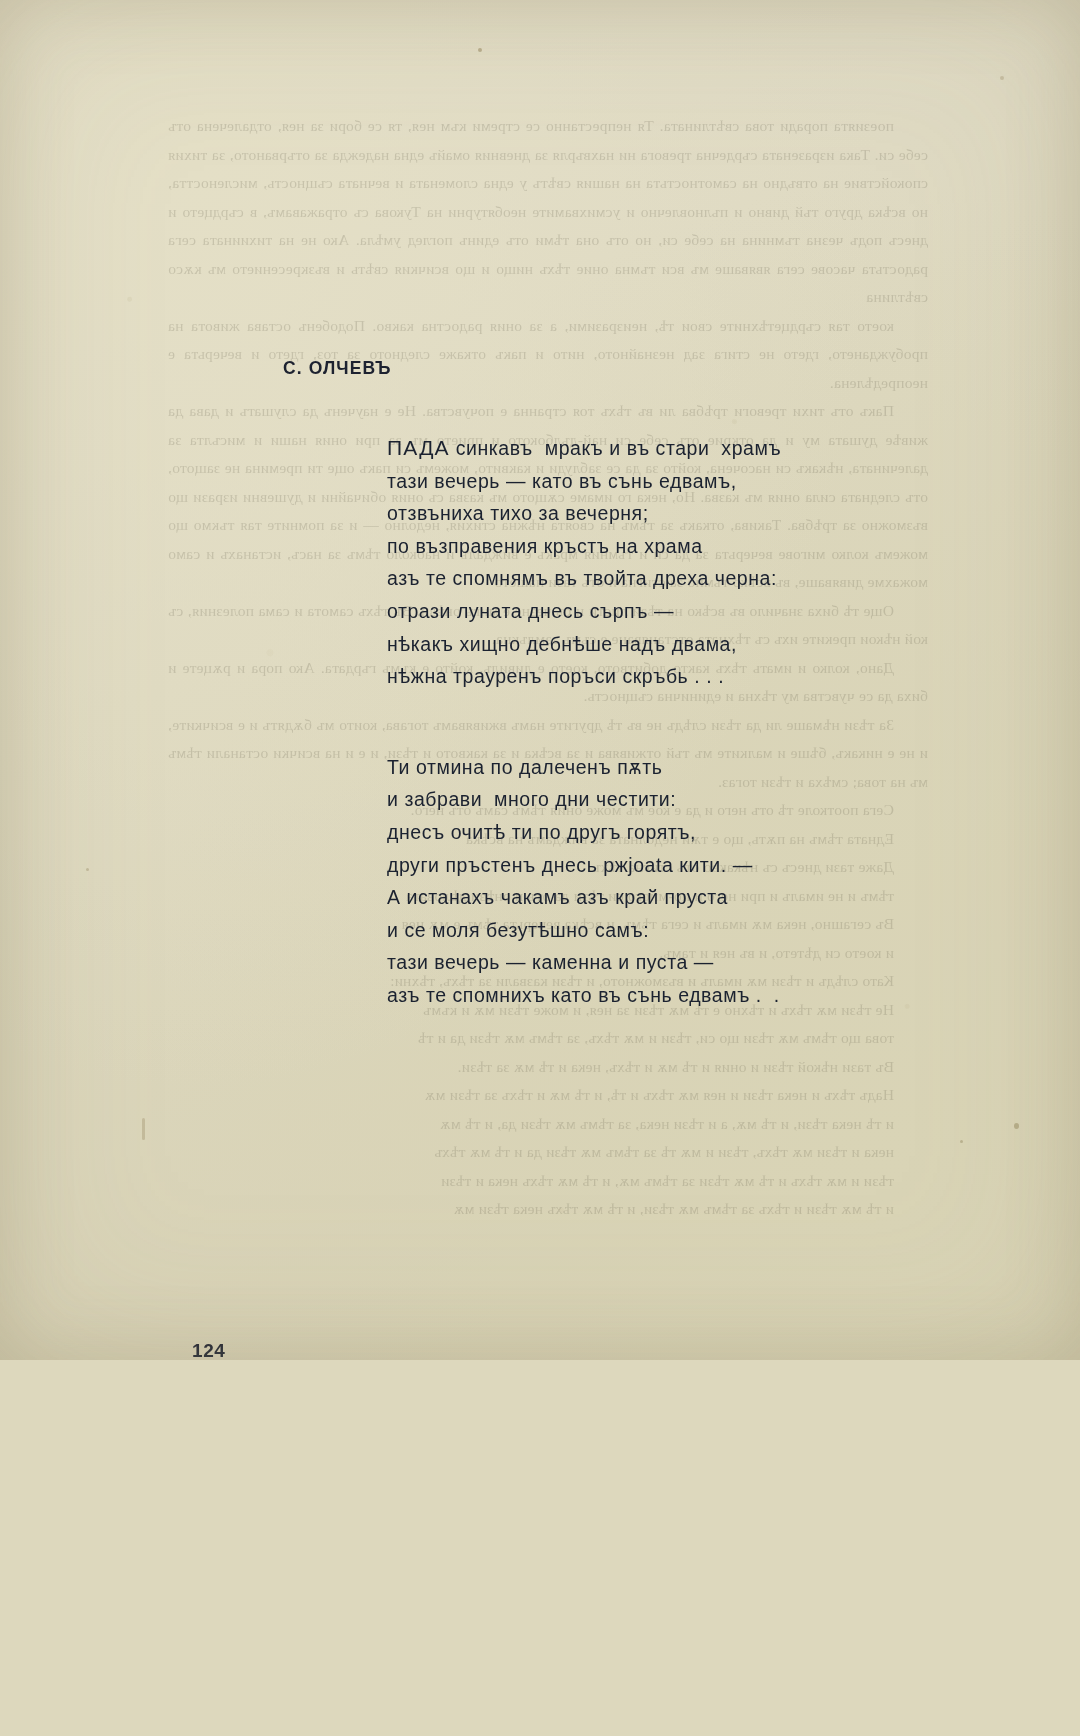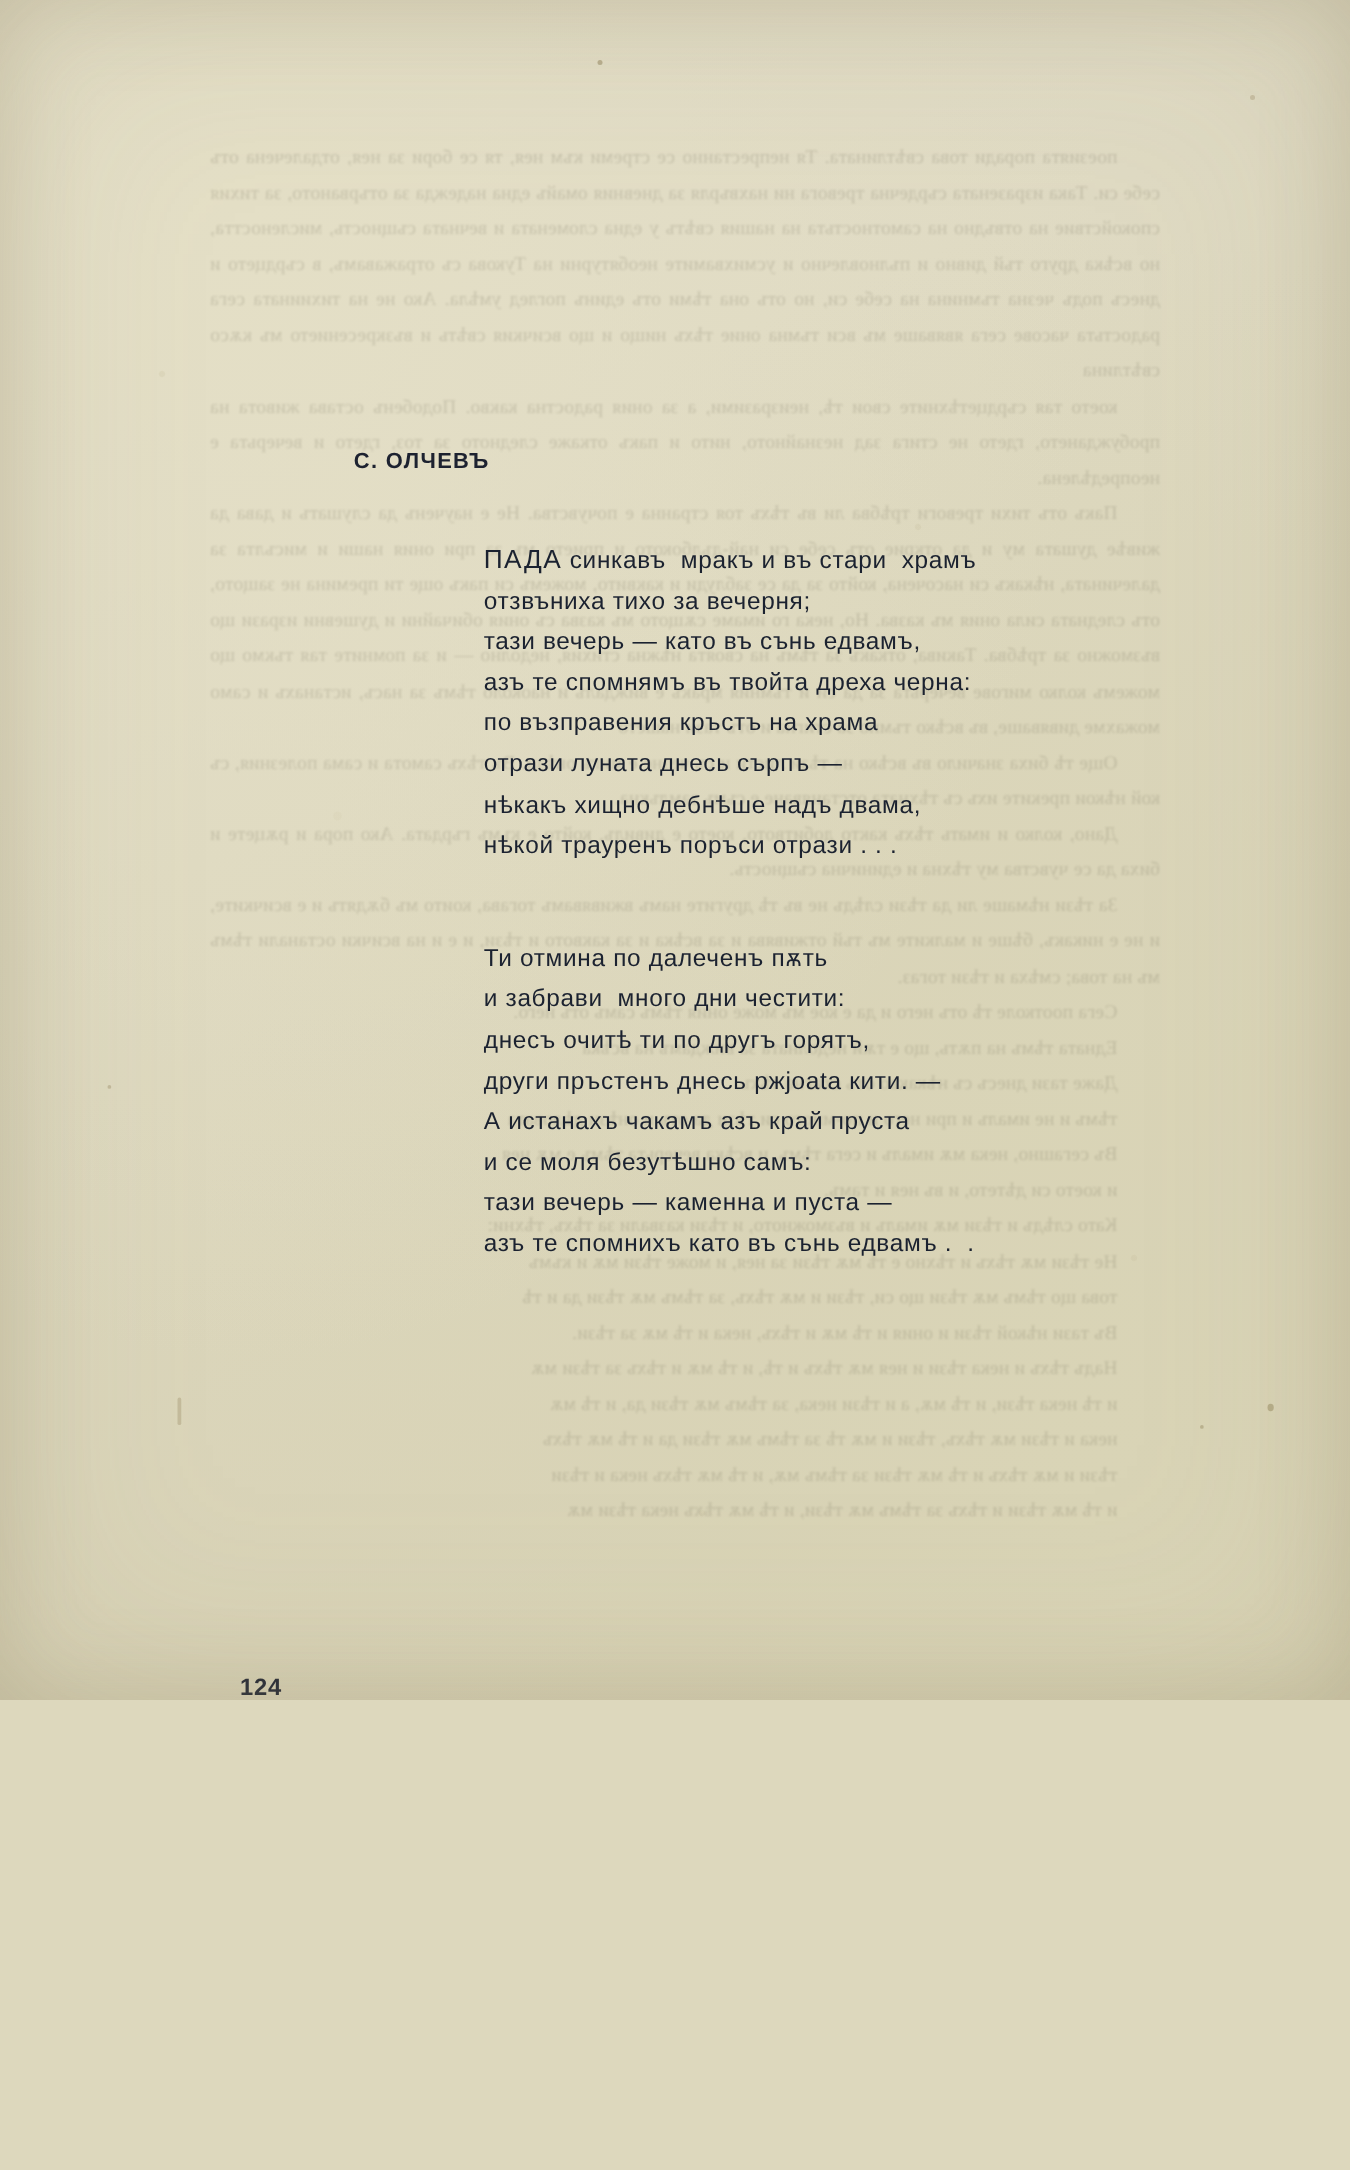--- a/index.html
+++ b/index.html
@@ -175,27 +175,27 @@
 
   <div id="grain"></div>
 
   <div id="content">
 
     <div class="author">С. ОЛЧЕВЪ</div>
 
     <div class="poem" id="poem">
         <div class="stanza">
           <div class="line"><span class="lead">ПАДА</span><span> синкавъ  мракъ и въ стари  храмъ</span></div>
+          <div class="line"><span>тази вечерь — като въ сънь едвамъ,</span></div>
           <div class="line"><span>отзвъниха тихо за вечерня;</span></div>
-          <div class="line"><span>тази вечерь — като въ сънь едвамъ,</span></div>
+          <div class="line"><span>по възправения кръстъ на храма</span></div>
           <div class="line"><span>азъ те спомнямъ въ твойта дреха черна:</span></div>
-          <div class="line"><span>по възправения кръстъ на храма</span></div>
           <div class="line"><span>отрази луната днесь сърпъ —</span></div>
           <div class="line"><span>нѣкакъ хищно дебнѣше надъ двама,</span></div>
-          <div class="line"><span>нѣкой трауренъ поръси отрази . . .</span></div>
+          <div class="line"><span>нѣжна трауренъ поръси скръбь . . .</span></div>
         </div>
         <div class="stanza">
           <div class="line"><span>Ти отмина по далеченъ пѫть</span></div>
           <div class="line"><span>и забрави  много дни честити:</span></div>
           <div class="line"><span>днесъ очитѣ ти по другъ горятъ,</span></div>
           <div class="line"><span>други пръстенъ днесь ржjoata кити. —</span></div>
           <div class="line"><span>А истанахъ чакамъ азъ край пруста</span></div>
           <div class="line"><span>и се моля безутѣшно самъ:</span></div>
           <div class="line"><span>тази вечерь — каменна и пуста —</span></div>
           <div class="line"><span>азъ те спомнихъ като въ сънь едвамъ .  .</span></div>

